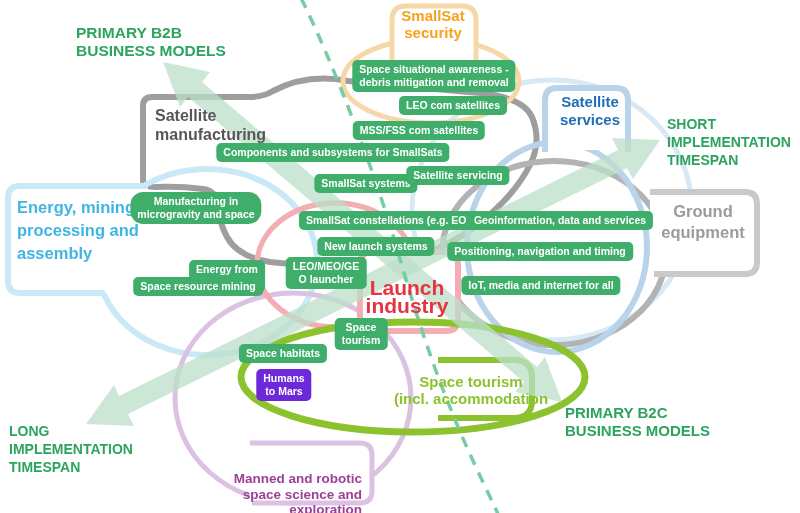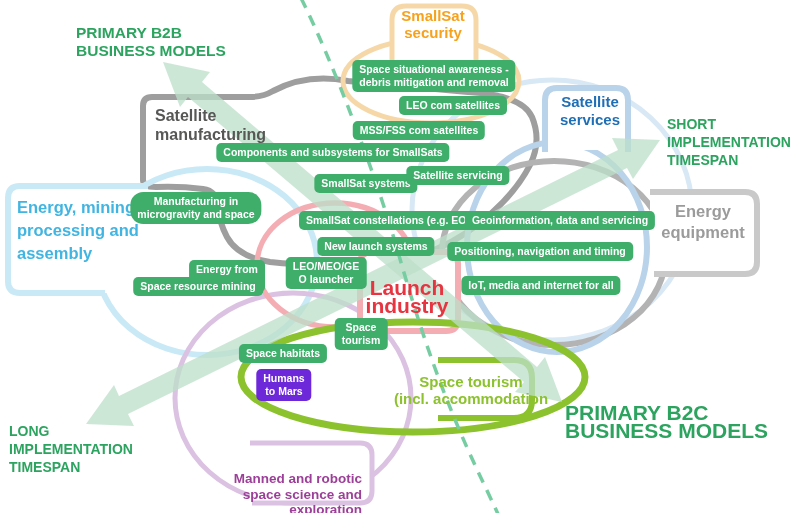--- a/index.html
+++ b/index.html
@@ -63,51 +63,51 @@
 
 <div id="labels">
       <div class="seg-label" style="left: 76px; top: 24px; font-size: 15.5px; line-height: 17.5px; color: rgb(44, 164, 95);">PRIMARY B2B
 BUSINESS MODELS</div>
       <div class="seg-label" style="left: 667px; top: 107px; font-size: 14px; line-height: 18px; color: rgb(44, 164, 95); margin-top: 8px;">SHORT
 IMPLEMENTATION
 TIMESPAN</div>
       <div class="seg-label" style="left: 9px; top: 422px; font-size: 14px; line-height: 18px; color: rgb(44, 164, 95);">LONG
 IMPLEMENTATION
 TIMESPAN</div>
-      <div class="seg-label" style="left: 565px; top: 404px; font-size: 21px; line-height: 17.5px; color: rgb(44, 164, 95);">PRIMARY B2C
+      <div class="seg-label" style="left: 565px; top: 404px; font-size: 15px; line-height: 17.5px; color: rgb(44, 164, 95);">PRIMARY B2C
 BUSINESS MODELS</div>
       <div class="seg-label" style="left: 433px; top: 7px; font-size: 15px; line-height: 17px; color: rgb(246, 162, 29); transform: translateX(-50%); text-align: center;">SmallSat
 security</div>
       <div class="seg-label" style="left: 155px; top: 106px; font-size: 16px; line-height: 19px; color: rgb(87, 87, 86);">Satellite
 manufacturing</div>
       <div class="seg-label" style="left: 590px; top: 93px; font-size: 15px; line-height: 18px; color: rgb(30, 111, 181); transform: translateX(-50%); text-align: center;">Satellite
 services</div>
       <div class="seg-label" style="left: 17px; top: 196px; font-size: 16.5px; line-height: 23px; color: rgb(65, 181, 226);">Energy, mining,
 processing and
 assembly</div>
-      <div class="seg-label" style="left: 703px; top: 201px; font-size: 16.5px; line-height: 21px; color: rgb(155, 155, 155); transform: translateX(-50%); text-align: center;">Energy
+      <div class="seg-label" style="left: 703px; top: 201px; font-size: 16.5px; line-height: 21px; color: rgb(155, 155, 155); transform: translateX(-50%); text-align: center;">Ground
 equipment</div>
       <div class="seg-label" style="left: 407px; top: 279px; font-size: 21px; line-height: 17.5px; color: rgb(231, 52, 64); transform: translateX(-50%); text-align: center;">Launch
 industry</div>
       <div class="seg-label" style="left: 471px; top: 373px; font-size: 15px; line-height: 17px; color: rgb(140, 194, 46); transform: translateX(-50%); text-align: center;">Space tourism
 (incl. accommodation</div>
       <div class="seg-label" style="left: 232px; top: 451px; font-size: 13.5px; line-height: 15.5px; color: rgb(156, 63, 152); width: 130px; text-align: right; margin-top: 20px;">Manned and robotic
 space science and
 exploration</div>
       <div class="item-box" style="left: 434px; top: 60px; background: rgb(63, 174, 107); color: rgb(255, 255, 255);">Space situational awareness -
 debris mitigation and removal</div>
       <div class="item-box" style="left: 453px; top: 96px; background: rgb(63, 174, 107); color: rgb(255, 255, 255);">LEO com satellites</div>
       <div class="item-box" style="left: 419px; top: 121px; background: rgb(63, 174, 107); color: rgb(255, 255, 255);">MSS/FSS com satellites</div>
       <div class="item-box" style="left: 333px; top: 143px; background: rgb(63, 174, 107); color: rgb(255, 255, 255);">Components and subsystems for SmallSats</div>
       <div class="item-box" style="left: 339px; top: 174px; background: rgb(63, 174, 107); color: rgb(255, 255, 255); margin-left: 27px;">SmallSat systems</div>
       <div class="item-box" style="left: 458px; top: 166px; background: rgb(63, 174, 107); color: rgb(255, 255, 255);">Satellite servicing</div>
       <div class="item-box" style="left: 196px; top: 192px; background: rgb(63, 174, 107); color: rgb(255, 255, 255); border-radius: 13px;">Manufacturing in
 microgravity and space</div>
       <div class="item-box" style="left: 388px; top: 211px; background: rgb(63, 174, 107); color: rgb(255, 255, 255);">SmallSat constellations (e.g. EO)</div>
-      <div class="item-box" style="left: 560px; top: 211px; background: rgb(63, 174, 107); color: rgb(255, 255, 255);">Geoinformation, data and servicing</div>
+      <div class="item-box" style="left: 560px; top: 211px; background: rgb(63, 174, 107); color: rgb(255, 255, 255);">Geoinformation, data and services</div>
       <div class="item-box" style="left: 376px; top: 237px; background: rgb(63, 174, 107); color: rgb(255, 255, 255);">New launch systems</div>
       <div class="item-box" style="left: 540px; top: 242px; background: rgb(63, 174, 107); color: rgb(255, 255, 255);">Positioning, navigation and timing</div>
       <div class="item-box" style="left: 326px; top: 257px; background: rgb(63, 174, 107); color: rgb(255, 255, 255);">LEO/MEO/GE
 O launcher</div>
       <div class="item-box" style="left: 227px; top: 241px; background: rgb(63, 174, 107); color: rgb(255, 255, 255); margin-top: 19px;">Energy from
 space</div>
       <div class="item-box" style="left: 198px; top: 277px; background: rgb(63, 174, 107); color: rgb(255, 255, 255);">Space resource mining</div>
       <div class="item-box" style="left: 541px; top: 276px; background: rgb(63, 174, 107); color: rgb(255, 255, 255);">IoT, media and internet for all</div>
       <div class="item-box" style="left: 361px; top: 318px; background: rgb(63, 174, 107); color: rgb(255, 255, 255);">Space
 tourism</div>

